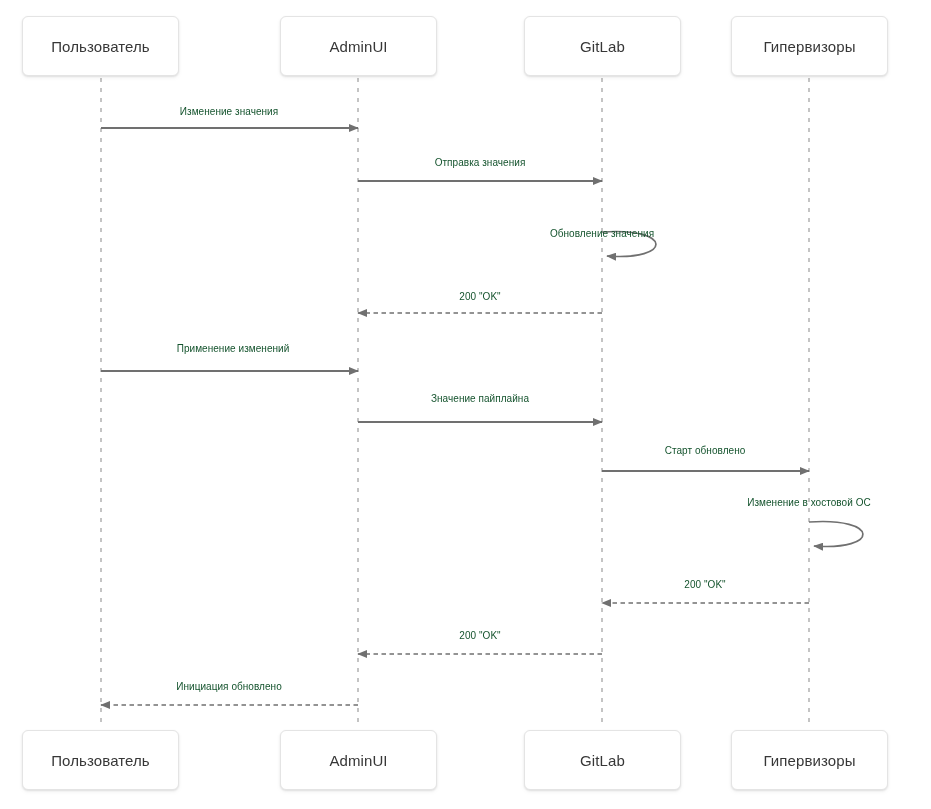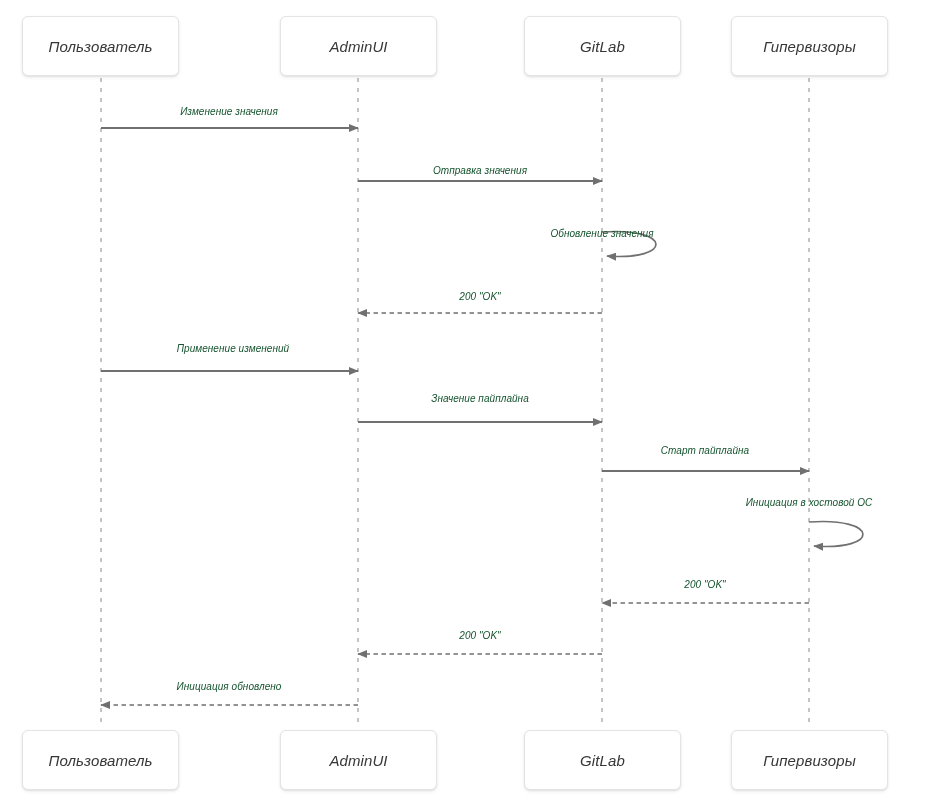--- a/index.html
+++ b/index.html
@@ -9,21 +9,20 @@
   }
   body {
     font-family: "Liberation Sans", sans-serif;
   }
   #diagram-root {
     position: relative;
     width: 931px;
     height: 809px;
     background: #ffffff;
     overflow: hidden;
-    font-style: italic;
   }
   #diagram-svg {
     position: absolute;
     top: 0;
     left: 0;
     width: 931px;
     height: 809px;
   }
   .participant-box {
     position: absolute;
@@ -111,25 +110,25 @@
       </div>
       <div class="participant-box" style="left: 524px; top: 730px; width: 157px; height: 60px;">
         <span class="participant-label">GitLab</span>
       </div>
       <div class="participant-box" style="left: 731px; top: 730px; width: 157px; height: 60px;">
         <span class="participant-label">Гипервизоры</span>
       </div>
     </div>
   <div id="labels-layer">
       <div class="msg-label" style="left: 229px; top: 111px;">Изменение значения</div>
-      <div class="msg-label" style="left: 480px; top: 162px; margin-top: 8px;">Отправка значения</div>
+      <div class="msg-label" style="left: 480px; top: 162px;">Отправка значения</div>
       <div class="msg-label" style="left: 602px; top: 213px; margin-top: 20px;">Обновление значения</div>
       <div class="msg-label" style="left: 480px; top: 296px;">200 "OK"</div>
       <div class="msg-label" style="left: 229px; top: 348px; padding-left: 8px;">Применение изменений</div>
       <div class="msg-label" style="left: 480px; top: 398px;">Значение пайплайна</div>
-      <div class="msg-label" style="left: 705px; top: 450px;">Старт пайплайна</div>
-      <div class="msg-label" style="left: 809px; top: 502px;">Инициация в хостовой ОС</div>
+      <div class="msg-label" style="left: 705px; top: 450px;">Старт обновлено</div>
+      <div class="msg-label" style="left: 809px; top: 502px;">Изменение в хостовой ОС</div>
       <div class="msg-label" style="left: 705px; top: 584px;">200 "OK"</div>
       <div class="msg-label" style="left: 480px; top: 635px;">200 "OK"</div>
       <div class="msg-label" style="left: 229px; top: 686px;">Инициация обновлено</div>
     </div>
 
 </div>
 
 </body></html>

